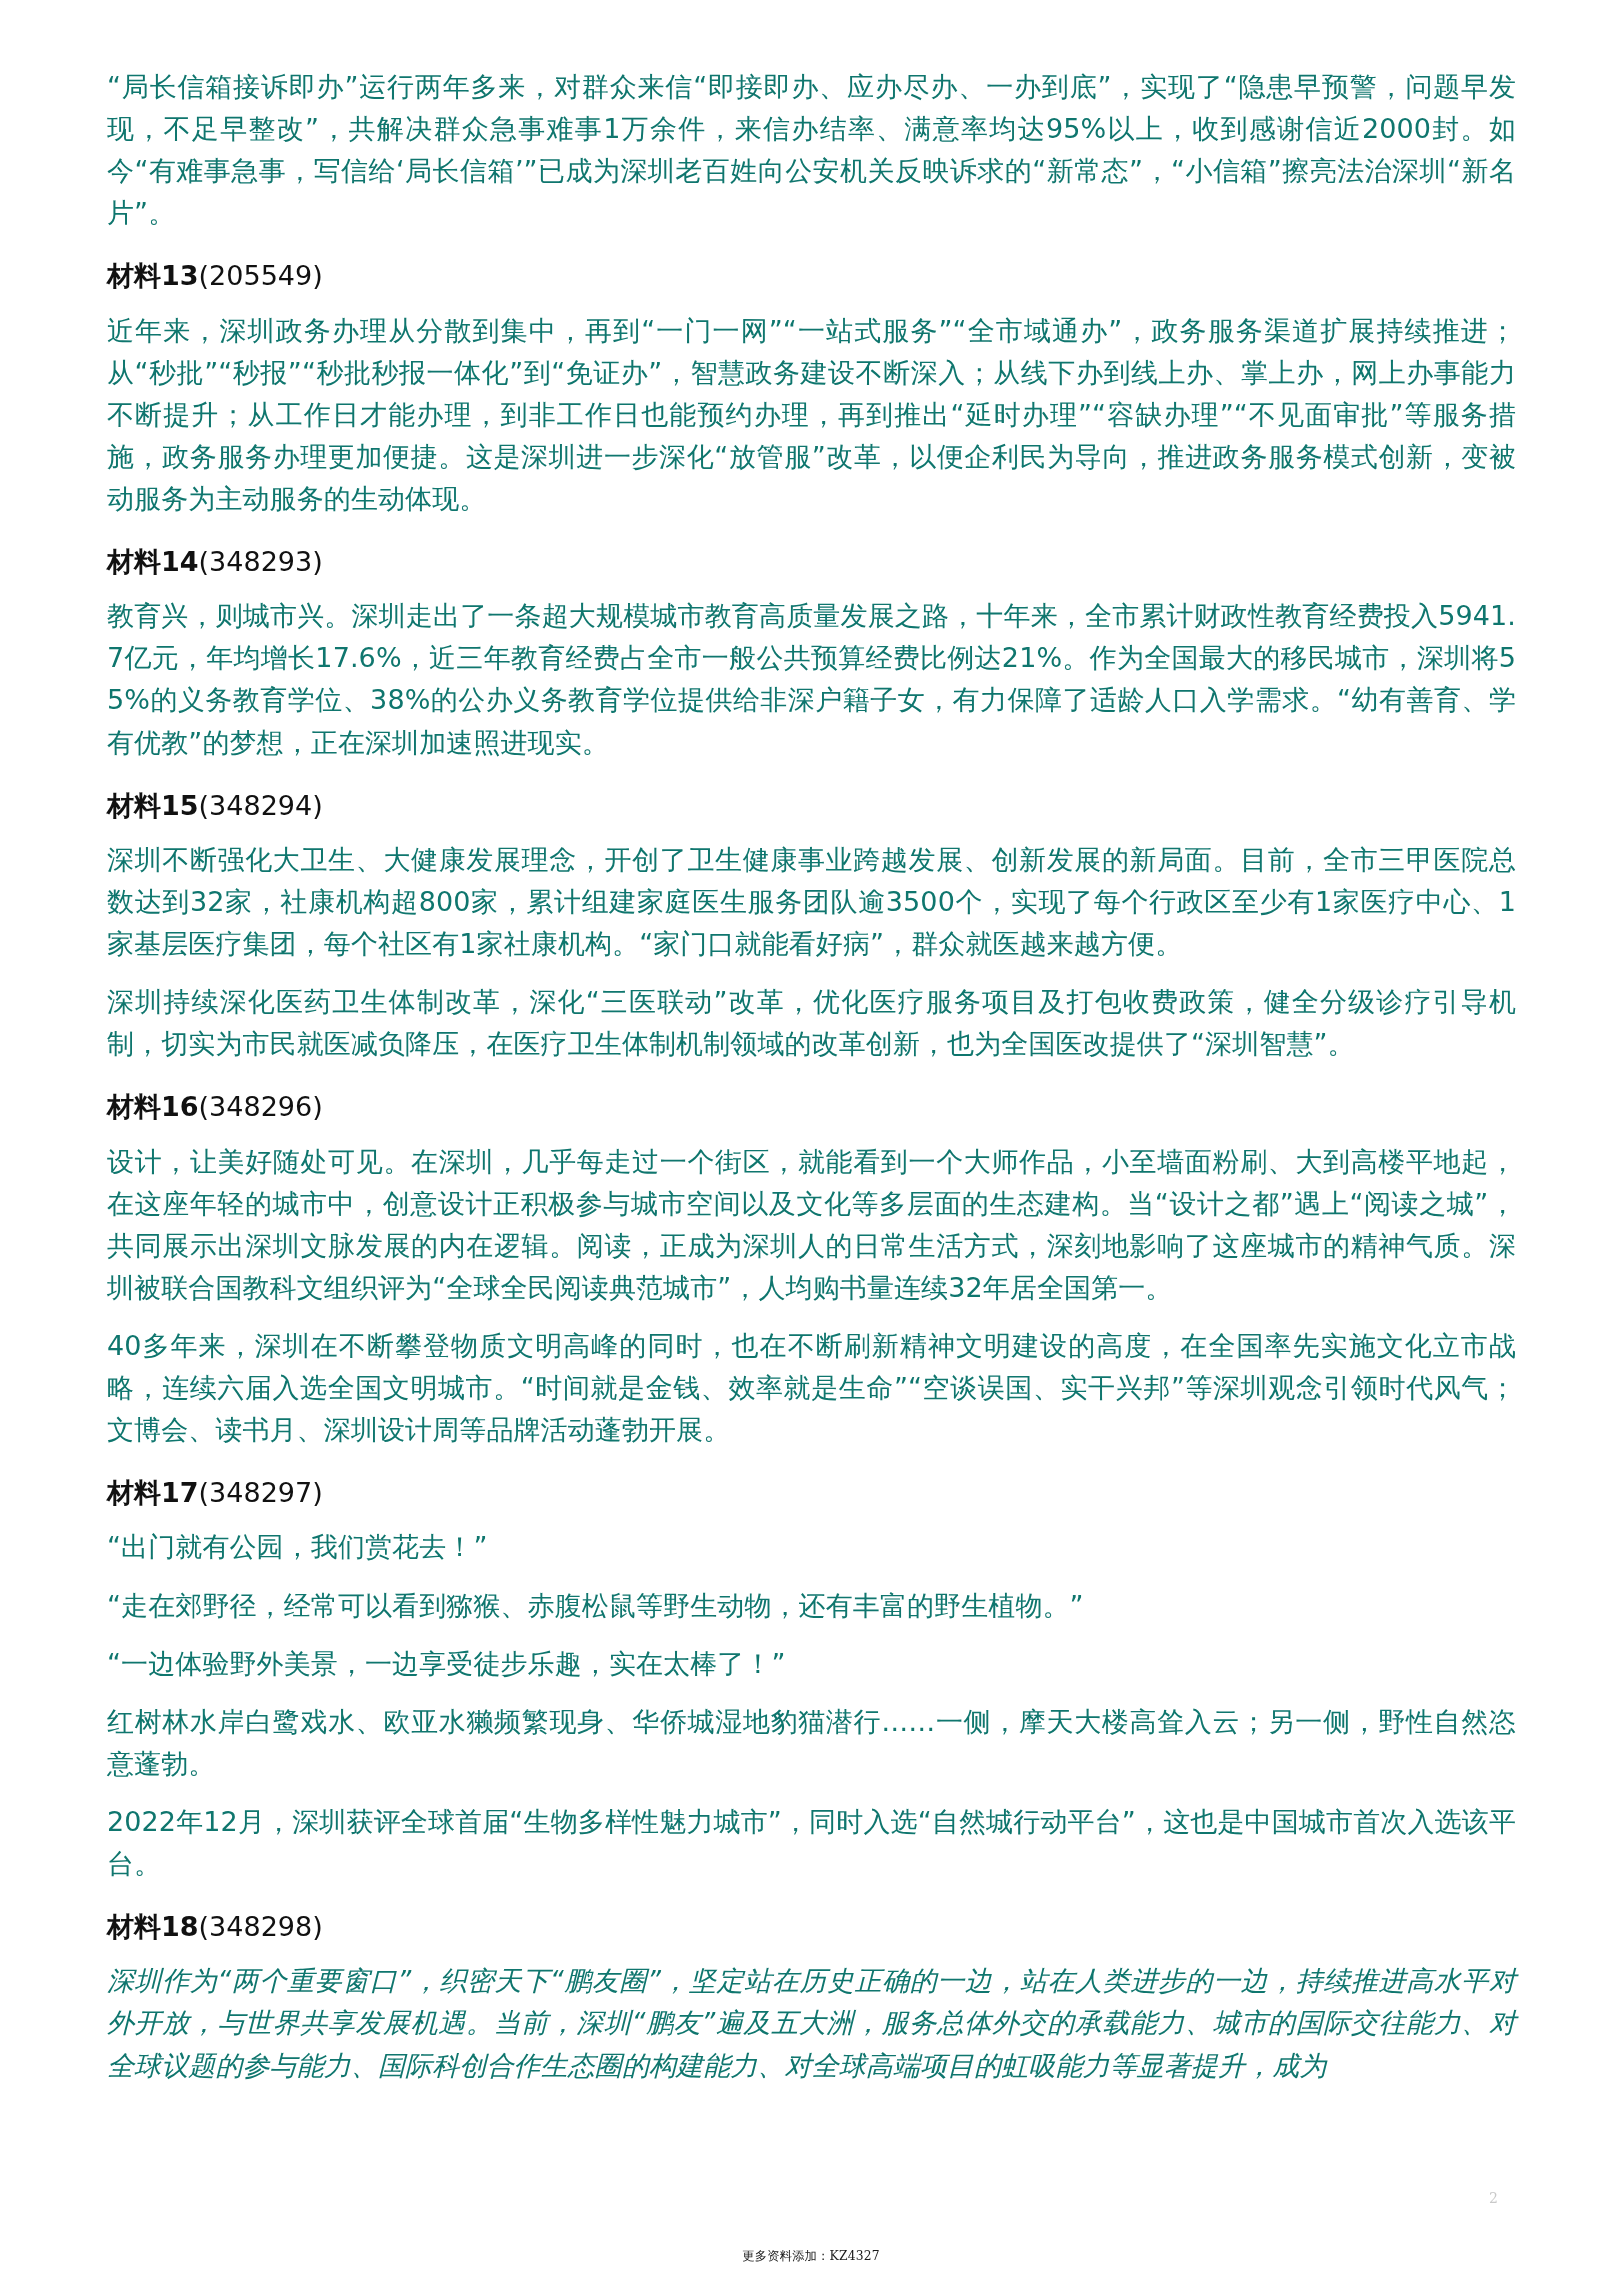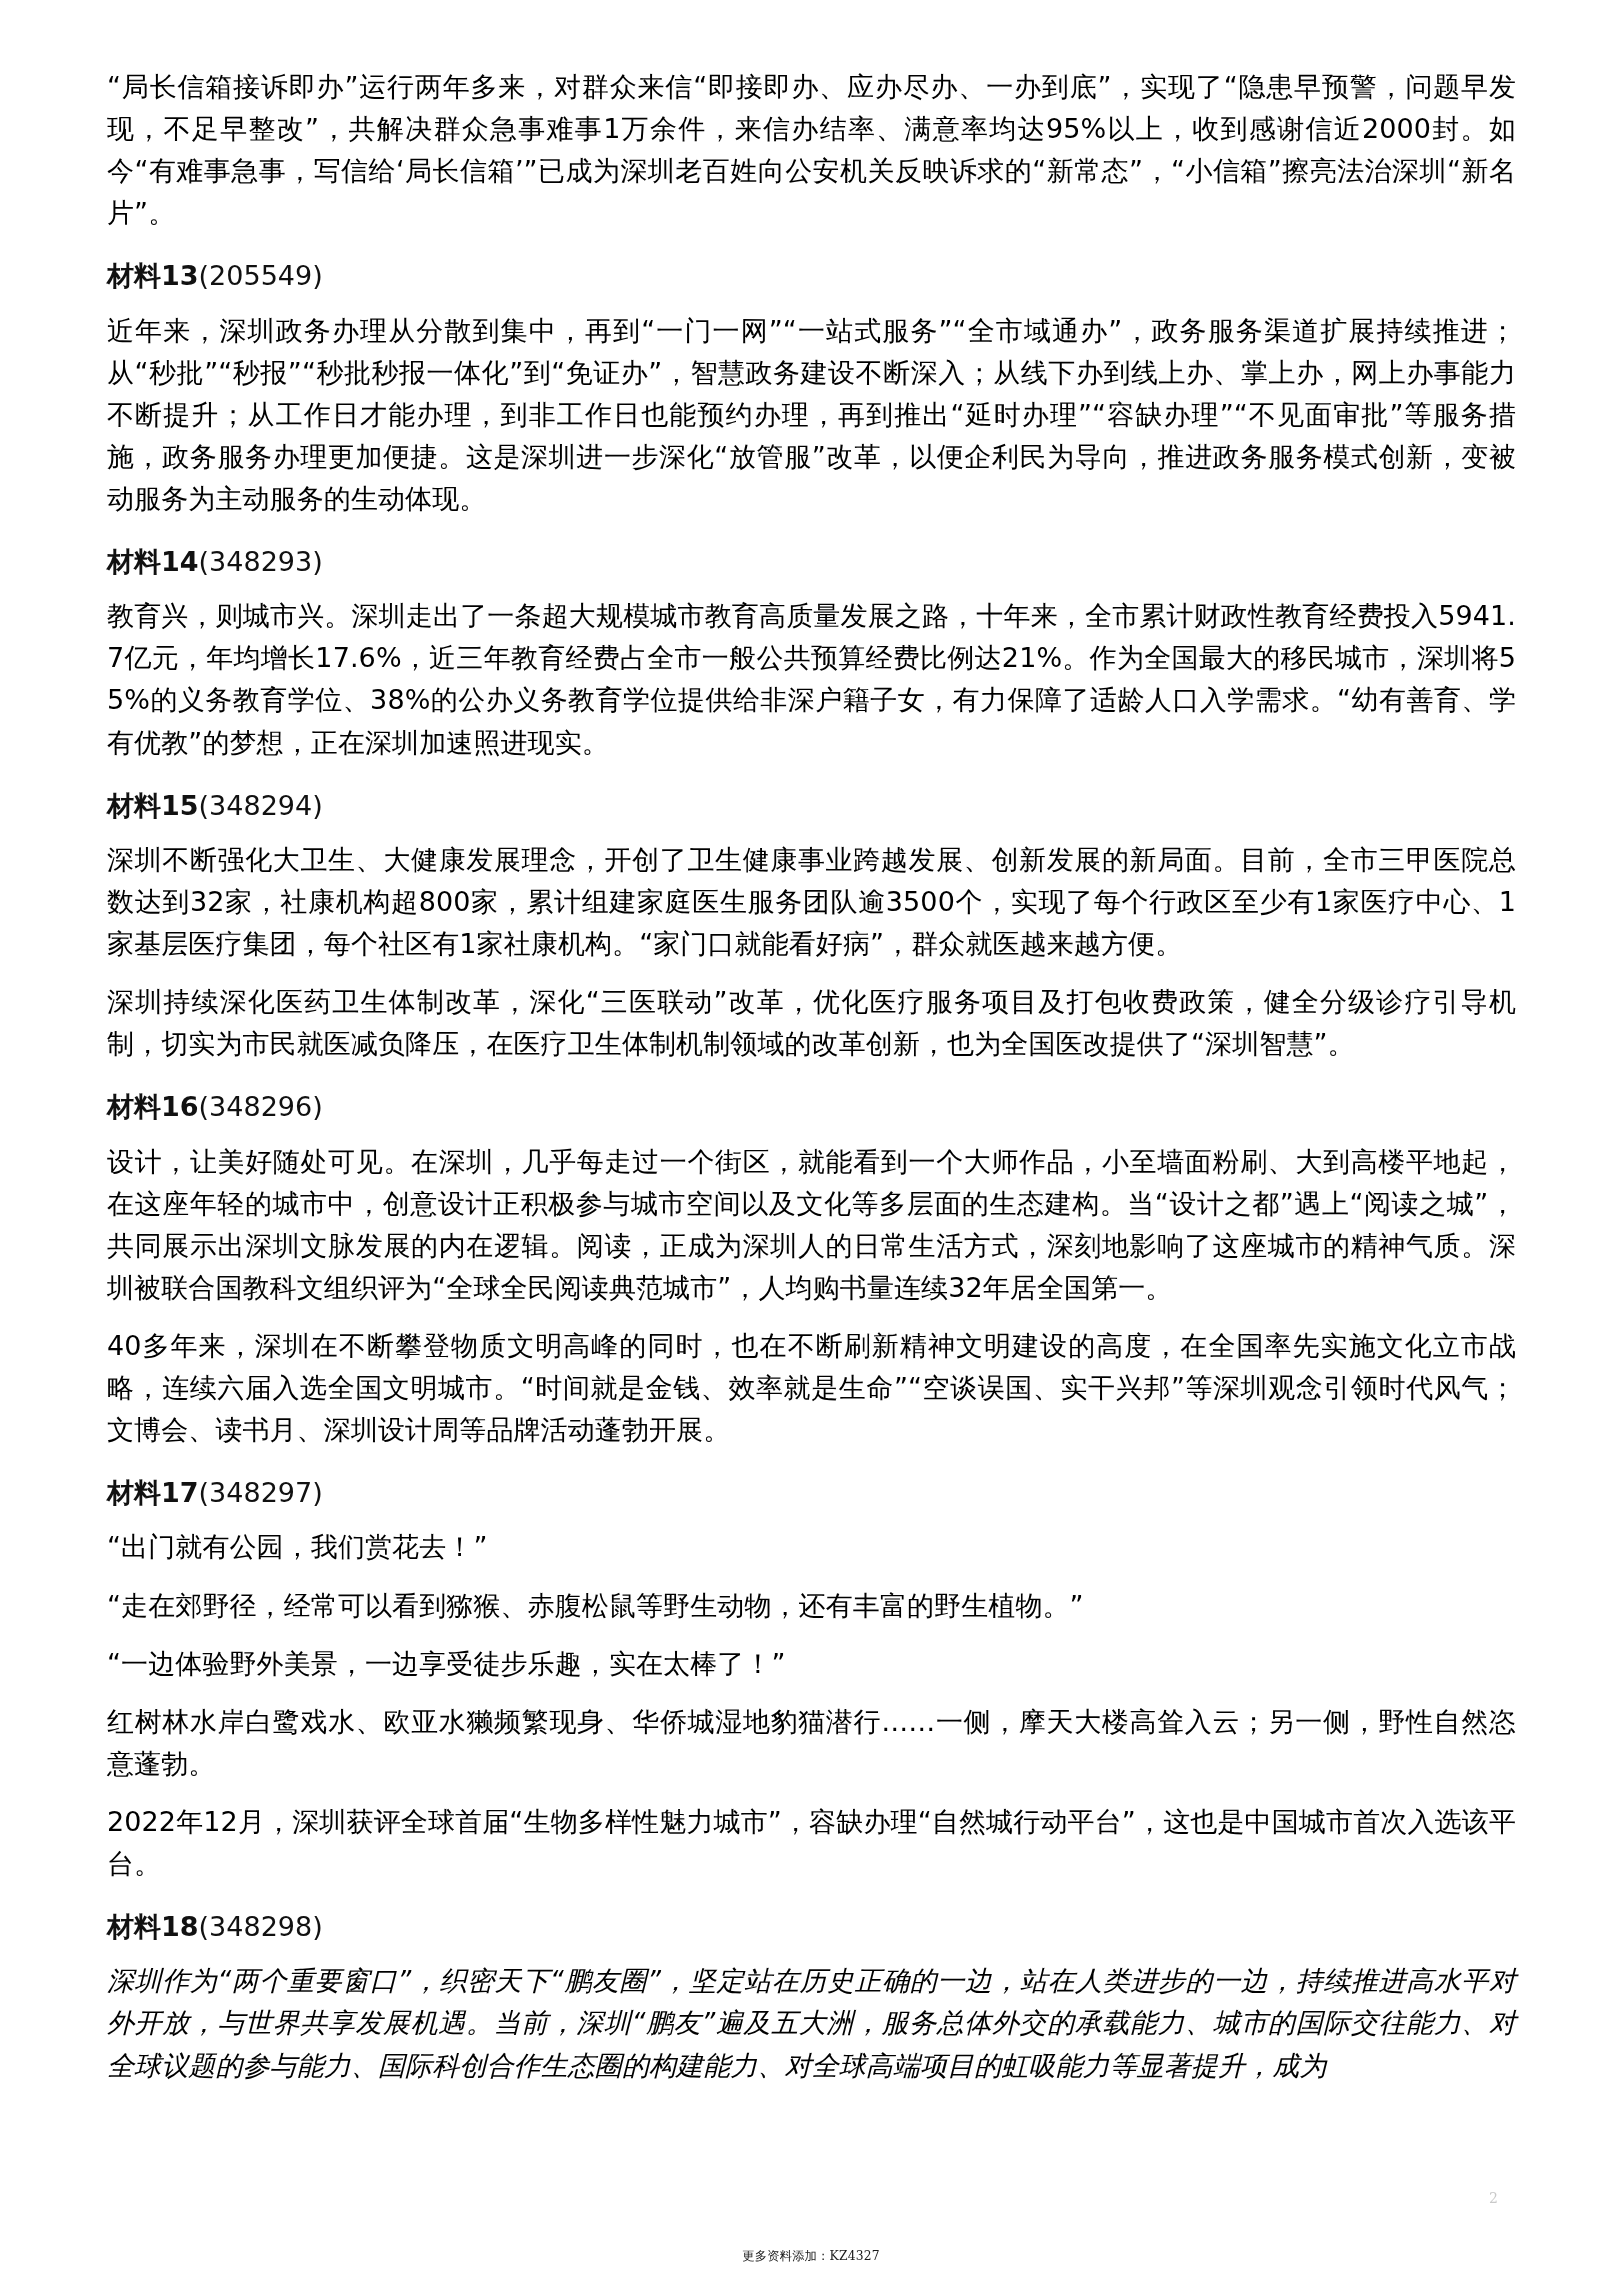--- a/index.html
+++ b/index.html
@@ -29,21 +29,21 @@
     width: 1409px;
   }
   p.para {
     margin: 0 0 16px 0;
     font-size: 27px;
     line-height: 1.56;
     text-align: justify;
     text-justify: inter-character;
     letter-spacing: 0.1px;
     font-weight: 400;
-    color: #000000;
+    color: #0f766e;
     word-break: break-all;
   }
   p.para:last-child {
     margin-bottom: 0;
     font-style: italic;
   }
   h2.heading {
     margin: 22px 0 14px 0;
     font-size: 27px;
     line-height: 1.45;
@@ -90,21 +90,21 @@
       <p class="para">深圳不断强化大卫生、大健康发展理念，开创了卫生健康事业跨越发展、创新发展的新局面。目前，全市三甲医院总数达到32家，社康机构超800家，累计组建家庭医生服务团队逾3500个，实现了每个行政区至少有1家医疗中心、1家基层医疗集团，每个社区有1家社康机构。“家门口就能看好病”，群众就医越来越方便。</p>
       <p class="para">深圳持续深化医药卫生体制改革，深化“三医联动”改革，优化医疗服务项目及打包收费政策，健全分级诊疗引导机制，切实为市民就医减负降压，在医疗卫生体制机制领域的改革创新，也为全国医改提供了“深圳智慧”。</p>
       <h2 class="heading"><span class="lbl">材料16</span><span class="code">(348296)</span></h2>
       <p class="para">设计，让美好随处可见。在深圳，几乎每走过一个街区，就能看到一个大师作品，小至墙面粉刷、大到高楼平地起，在这座年轻的城市中，创意设计正积极参与城市空间以及文化等多层面的生态建构。当“设计之都”遇上“阅读之城”，共同展示出深圳文脉发展的内在逻辑。阅读，正成为深圳人的日常生活方式，深刻地影响了这座城市的精神气质。深圳被联合国教科文组织评为“全球全民阅读典范城市”，人均购书量连续32年居全国第一。</p>
       <p class="para">40多年来，深圳在不断攀登物质文明高峰的同时，也在不断刷新精神文明建设的高度，在全国率先实施文化立市战略，连续六届入选全国文明城市。“时间就是金钱、效率就是生命”“空谈误国、实干兴邦”等深圳观念引领时代风气；文博会、读书月、深圳设计周等品牌活动蓬勃开展。</p>
       <h2 class="heading"><span class="lbl">材料17</span><span class="code">(348297)</span></h2>
       <p class="para">“出门就有公园，我们赏花去！”</p>
       <p class="para">“走在郊野径，经常可以看到猕猴、赤腹松鼠等野生动物，还有丰富的野生植物。”</p>
       <p class="para">“一边体验野外美景，一边享受徒步乐趣，实在太棒了！”</p>
       <p class="para">红树林水岸白鹭戏水、欧亚水獭频繁现身、华侨城湿地豹猫潜行……一侧，摩天大楼高耸入云；另一侧，野性自然恣意蓬勃。</p>
-      <p class="para">2022年12月，深圳获评全球首届“生物多样性魅力城市”，容缺办理“自然城行动平台”，这也是中国城市首次入选该平台。</p>
+      <p class="para">2022年12月，深圳获评全球首届“生物多样性魅力城市”，同时入选“自然城行动平台”，这也是中国城市首次入选该平台。</p>
       <h2 class="heading"><span class="lbl">材料18</span><span class="code">(348298)</span></h2>
       <p class="para">深圳作为“两个重要窗口”，织密天下“鹏友圈”，坚定站在历史正确的一边，站在人类进步的一边，持续推进高水平对外开放，与世界共享发展机遇。当前，深圳“鹏友”遍及五大洲，服务总体外交的承载能力、城市的国际交往能力、对全球议题的参与能力、国际科创合作生态圈的构建能力、对全球高端项目的虹吸能力等显著提升，成为</p>
     </div>
 
   <div class="page-marker">2</div>
 
   <div class="footer-mark">更多资料添加：KZ4327</div>
 </div>
 
 

